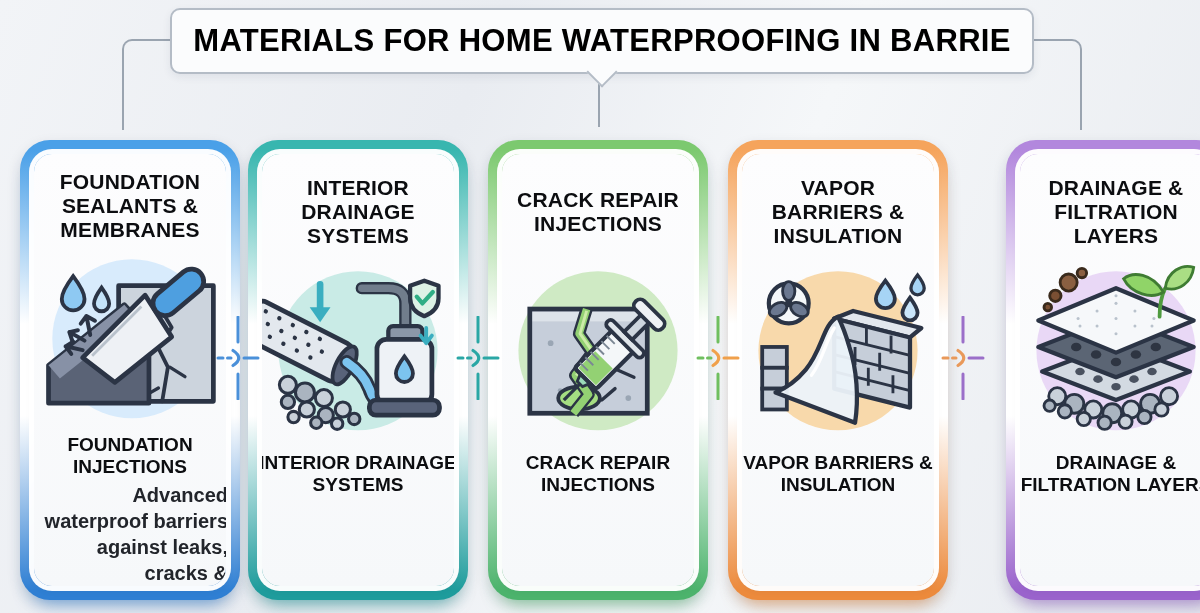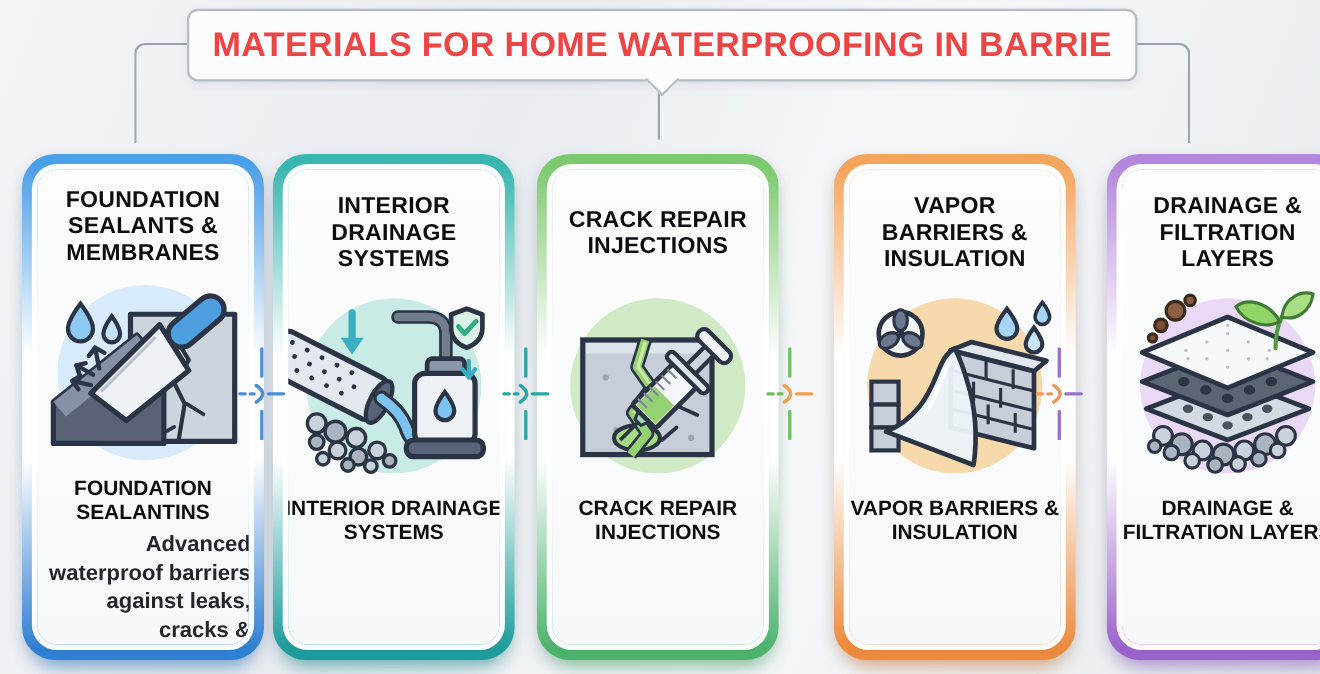--- a/index.html
+++ b/index.html
@@ -4,21 +4,21 @@
 <style>
   html,body{margin:0;padding:0;}
   body{font-family:"Liberation Sans","DejaVu Sans",sans-serif;background:#dfe3e9;}
   .canvas{position:relative;width:1200px;height:613px;overflow:hidden;
     background:linear-gradient(112deg,#f2f4f7 0%,#e9ecf1 35%,#f5f7f9 60%,#e7eaef 100%);}
   
   .title-box{position:absolute;left:170px;top:8px;width:860px;height:62px;
     background:#fbfcfd;border:2px solid #b4bcc6;border-radius:10px;
     display:flex;align-items:center;justify-content:center;z-index:4;
     box-shadow:0 3px 8px rgba(40,55,80,.08);}
-  .title-box h1{margin:12px;font-size:31px;font-weight:800;color:#ef4444;letter-spacing:.3px;white-space:nowrap;}
+  .title-box h1{margin:12px;font-size:31px;font-weight:800;color:#000000;letter-spacing:.3px;white-space:nowrap;}
   .title-tail{position:absolute;left:50%;bottom:-11px;width:20px;height:20px;
     transform:translateX(-50%) rotate(45deg);background:#fbfcfd;
     border-right:2px solid #b4bcc6;border-bottom:2px solid #b4bcc6;}
   .stem{position:absolute;left:598px;top:83px;width:2px;height:44px;background:#9aa4b0;z-index:3;}
   .bracket{position:absolute;top:39px;height:89px;z-index:2;}
   .bracket.left{left:122px;width:48px;border-top:2px solid #9aa4b0;border-left:2px solid #9aa4b0;border-top-left-radius:10px;}
   .bracket.right{left:1030px;width:50px;border-top:2px solid #9aa4b0;border-right:2px solid #9aa4b0;border-top-right-radius:10px;}
   
   .card{position:absolute;top:140px;width:220px;height:460px;border-radius:30px;padding:14px;box-sizing:border-box;
     background:
@@ -71,21 +71,21 @@
           <rect x="120" y="38" width="62" height="26" rx="13" transform="rotate(-40 151 51)" fill="#4e9fe0" stroke="#2b3445" stroke-width="5"></rect>
           <path d="M40 34 q12 16 12 24 a12 12 0 1 1 -24 0 q0 -8 12 -24 Z" fill="#8ec9f2" stroke="#2b3445" stroke-width="4"></path>
           <path d="M70 46 q8 11 8 17 a8 8 0 1 1 -16 0 q0 -6 8 -17 Z" fill="#c4e3f9" stroke="#2b3445" stroke-width="4"></path>
           <g stroke="#2b3445" stroke-width="4.2" fill="none" stroke-linecap="round">
             <path d="M52 102 L36 93 M36 93 l9 -2 M36 93 l3 9"></path>
             <path d="M58 96 L54 76 M54 76 l-6 8 M54 76 l9 5"></path>
             <path d="M50 112 L32 108 M32 108 l8 -5 M32 108 l6 8"></path>
           </g>
         </svg>
       </div>
-      <h3 class="card-subheading">FOUNDATION SEALANTINS</h3>
+      <h3 class="card-subheading">FOUNDATION INJECTIONS</h3>
       <p class="card-body">Advanced waterproof barriers against leaks, cracks &amp; hydrostatic pressure.</p>
     </div>
   </section>
 
   <section class="card c1" style="--c1: #38b6af; --c2: #1e9c9c; --ibg: #c9ebe6; box-shadow: rgba(30, 156, 156, 0.667) 0px 14px 18px -12px, rgba(30, 40, 60, 0.15) 0px 6px 14px;">
     <div class="card-inner">
       <h2 class="card-heading">INTERIOR DRAINAGE SYSTEMS</h2>
       <div class="icon-wrap">
         <svg viewBox="0 0 200 190">
           <circle cx="100" cy="100" r="84" style="fill:var(--ibg)"></circle>
@@ -177,21 +177,21 @@
             <rect x="86" y="76" width="52" height="9" rx="4" fill="#dfe5ea" stroke="#2b3445" stroke-width="4"></rect>
             <rect x="106" y="50" width="12" height="26" fill="#cdd5de" stroke="#2b3445" stroke-width="4"></rect>
             <rect x="92" y="38" width="40" height="13" rx="6" fill="#eef1f5" stroke="#2b3445" stroke-width="4"></rect>
           </g>
         </svg>
       </div>
       <h3 class="card-subheading">CRACK REPAIR INJECTIONS</h3>
     </div>
   </section>
 
-  <section class="card c3" style="--c1: #f5a45c; --c2: #ec8a3c; --ibg: #f8d9ab; box-shadow: rgba(236, 138, 60, 0.667) 0px 14px 18px -12px, rgba(30, 40, 60, 0.15) 0px 6px 14px; margin-left: 30px;">
+  <section class="card c3" style="--c1: #f5a45c; --c2: #ec8a3c; --ibg: #f8d9ab; box-shadow: rgba(236, 138, 60, 0.667) 0px 14px 18px -12px, rgba(30, 40, 60, 0.15) 0px 6px 14px;">
     <div class="card-inner">
       <h2 class="card-heading">VAPOR BARRIERS &amp; INSULATION</h2>
       <div class="icon-wrap">
         <svg viewBox="0 0 200 190">
           <circle cx="100" cy="100" r="84" style="fill:var(--ibg)"></circle>
           <circle cx="48" cy="50" r="21" fill="#f4f7f9" stroke="#2b3445" stroke-width="4.5"></circle>
           <g fill="#6b7890" stroke="#2b3445" stroke-width="3">
             <ellipse cx="48" cy="37" rx="6.5" ry="10"></ellipse>
             <ellipse cx="48" cy="37" rx="6.5" ry="10" transform="rotate(120 48 50)"></ellipse>
             <ellipse cx="48" cy="37" rx="6.5" ry="10" transform="rotate(240 48 50)"></ellipse>

